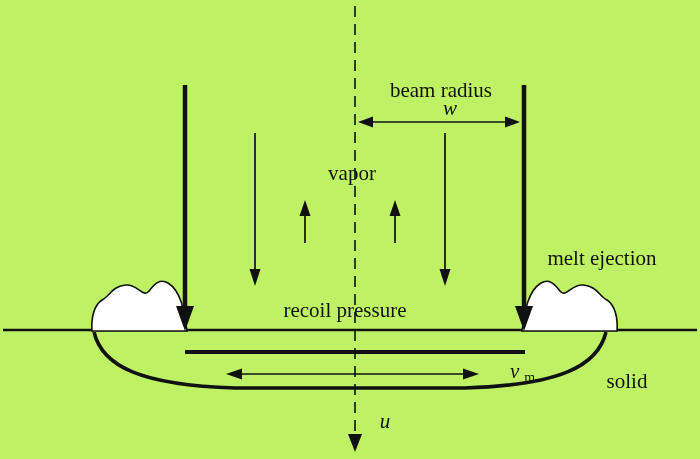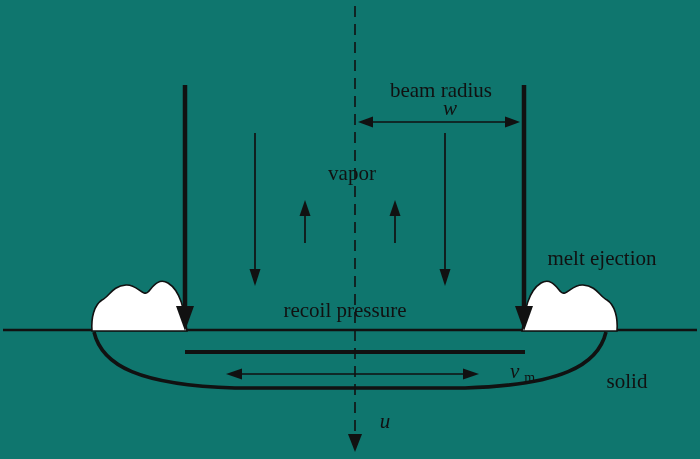--- a/index.html
+++ b/index.html
@@ -5,21 +5,21 @@
   html,body{
     margin:0;
     padding:0;
     background:#ffffff;
     font-family:"Liberation Serif", serif;
   }
   .figure-wrap{
     position:relative;
     width:700px;
     height:459px;
-    background:#0f766e;
+    background:#bef264;
     overflow:hidden;
   }
   svg{display:block;}
   text{
     font-family:"Liberation Serif", serif;
     fill:#111111;
   }
   .lbl{font-size:21px;}
   .lbl-italic{font-size:21px;font-style:italic;}
   .lbl-sub{font-size:14px;font-style:normal;}

